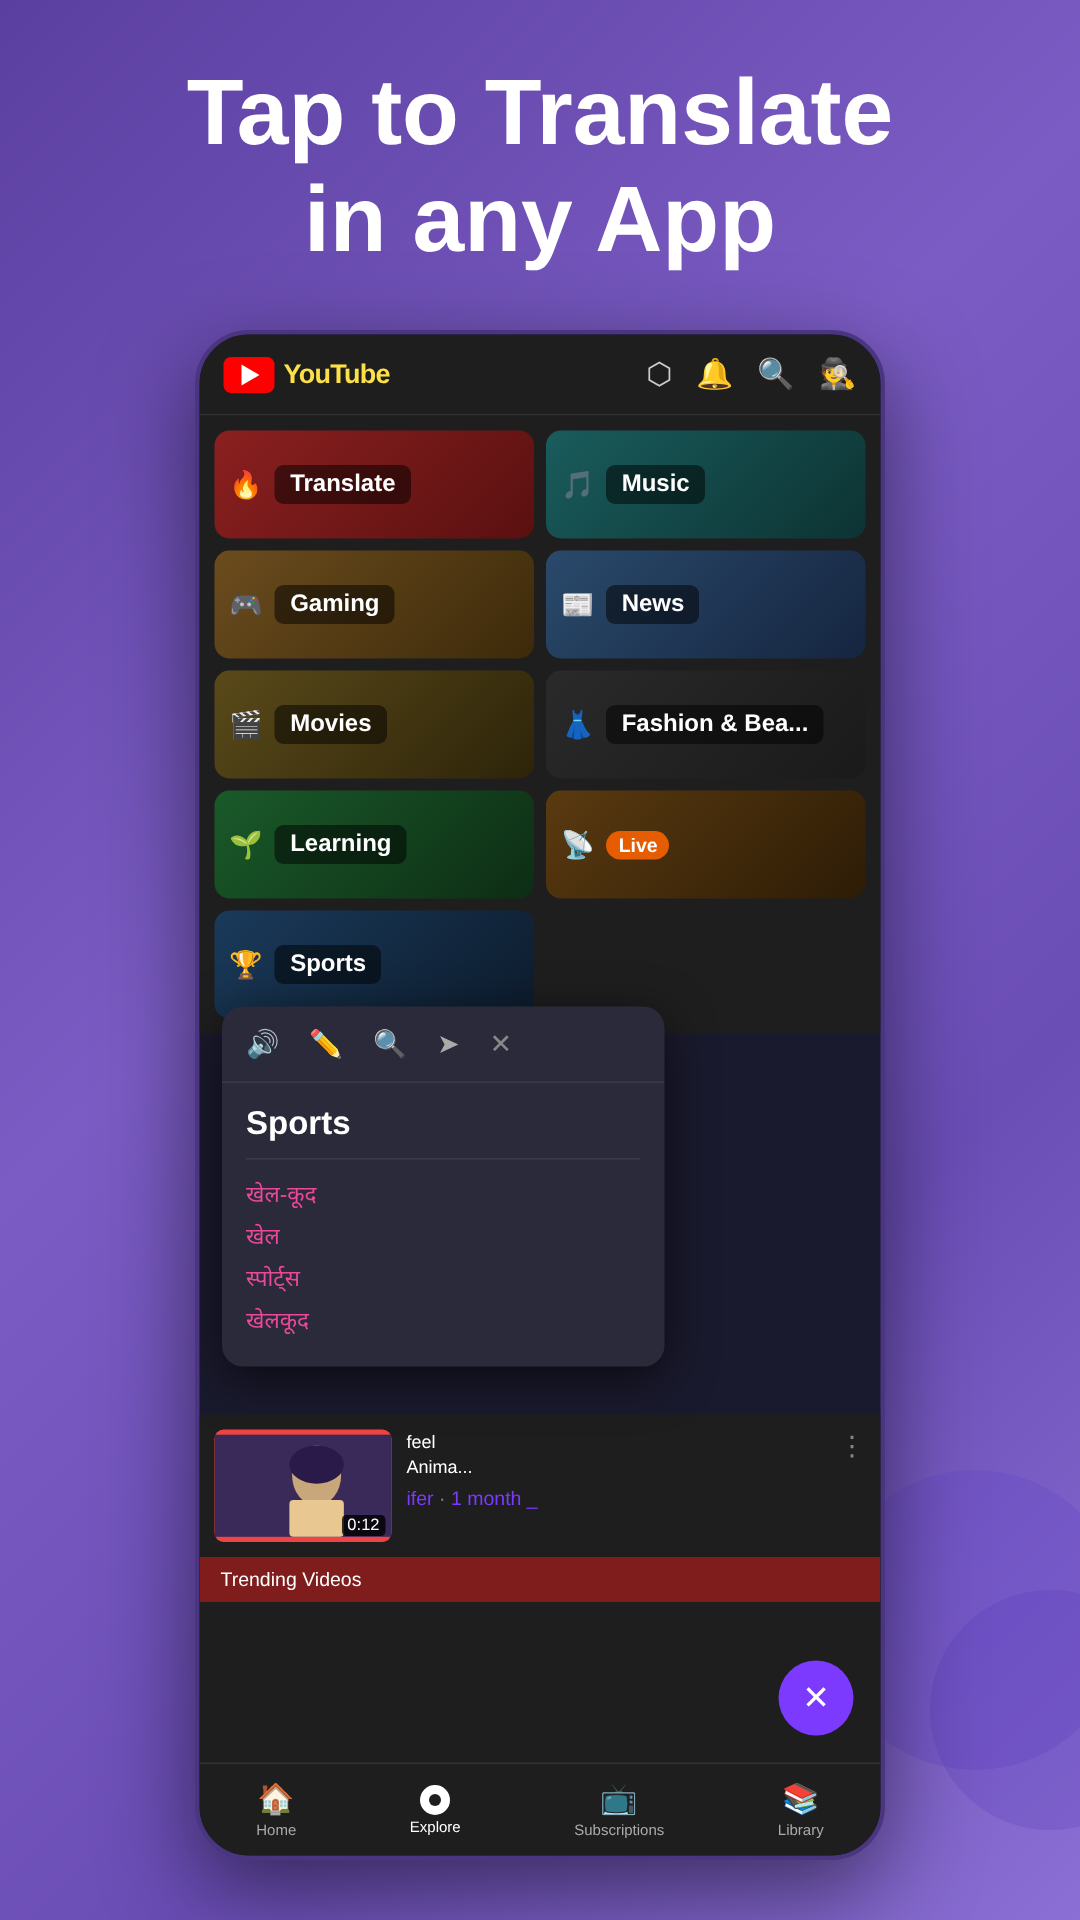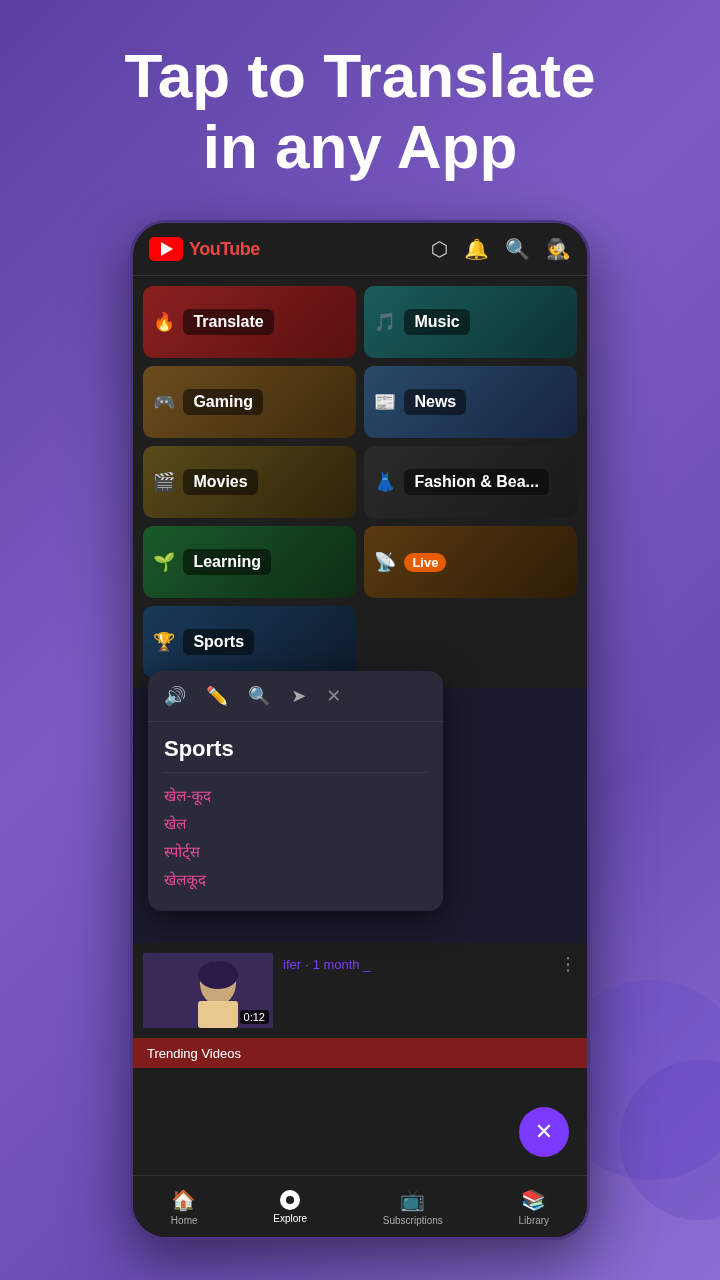--- a/index.html
+++ b/index.html
@@ -63,21 +63,21 @@
     }
     .yt-logo-play {
       width: 0;
       height: 0;
       border-top: 7px solid transparent;
       border-bottom: 7px solid transparent;
       border-left: 12px solid white;
       margin-left: 2px;
     }
     .yt-logo-text {
-      color: #ef4444;
+      color: #fde047;
       font-size: 18px;
       font-weight: 700;
       letter-spacing: -0.5px;
     }
     .yt-icons {
       display: flex;
       gap: 16px;
       align-items: center;
     }
     .yt-icon {
@@ -209,21 +209,21 @@
       background: #1e1e1e;
       overflow: hidden;
     }
     .video-item {
       display: flex;
       gap: 10px;
       padding: 10px;
       align-items: flex-start;
     }
     .video-thumb {
-      width: 130px;
+      width: 118px;
       height: 75px;
       background: #ef4444;
       border-radius: 6px;
       position: relative;
       flex-shrink: 0;
     }
     .video-duration {
       position: absolute;
       bottom: 4px;
       right: 4px;
@@ -474,20 +474,24 @@
           <svg width="130" height="75" viewBox="0 0 130 75">
             <rect width="130" height="75" fill="#3a2a5a"></rect>
             <ellipse cx="75" cy="30" rx="18" ry="22" fill="#c8a87a"></ellipse>
             <ellipse cx="75" cy="22" rx="20" ry="14" fill="#2a1a4a"></ellipse>
             <rect x="55" y="48" width="40" height="27" fill="#e8c890" rx="3"></rect>
           </svg>
         </div>
         <span class="video-duration">0:12</span>
       </div>
       <div class="video-info">
+        <div class="video-title">
+          <span>feel</span><br>
+          <span>Anima...</span>
+        </div>
         <div class="video-meta">
           <span>ifer</span> · 
           <span>1 month _</span>
         </div>
       </div>
       <span class="video-more">⋮</span>
     </div>
     <div class="trending-bar">
       <span class="trending-bar-text">Trending Videos</span>
     </div>

